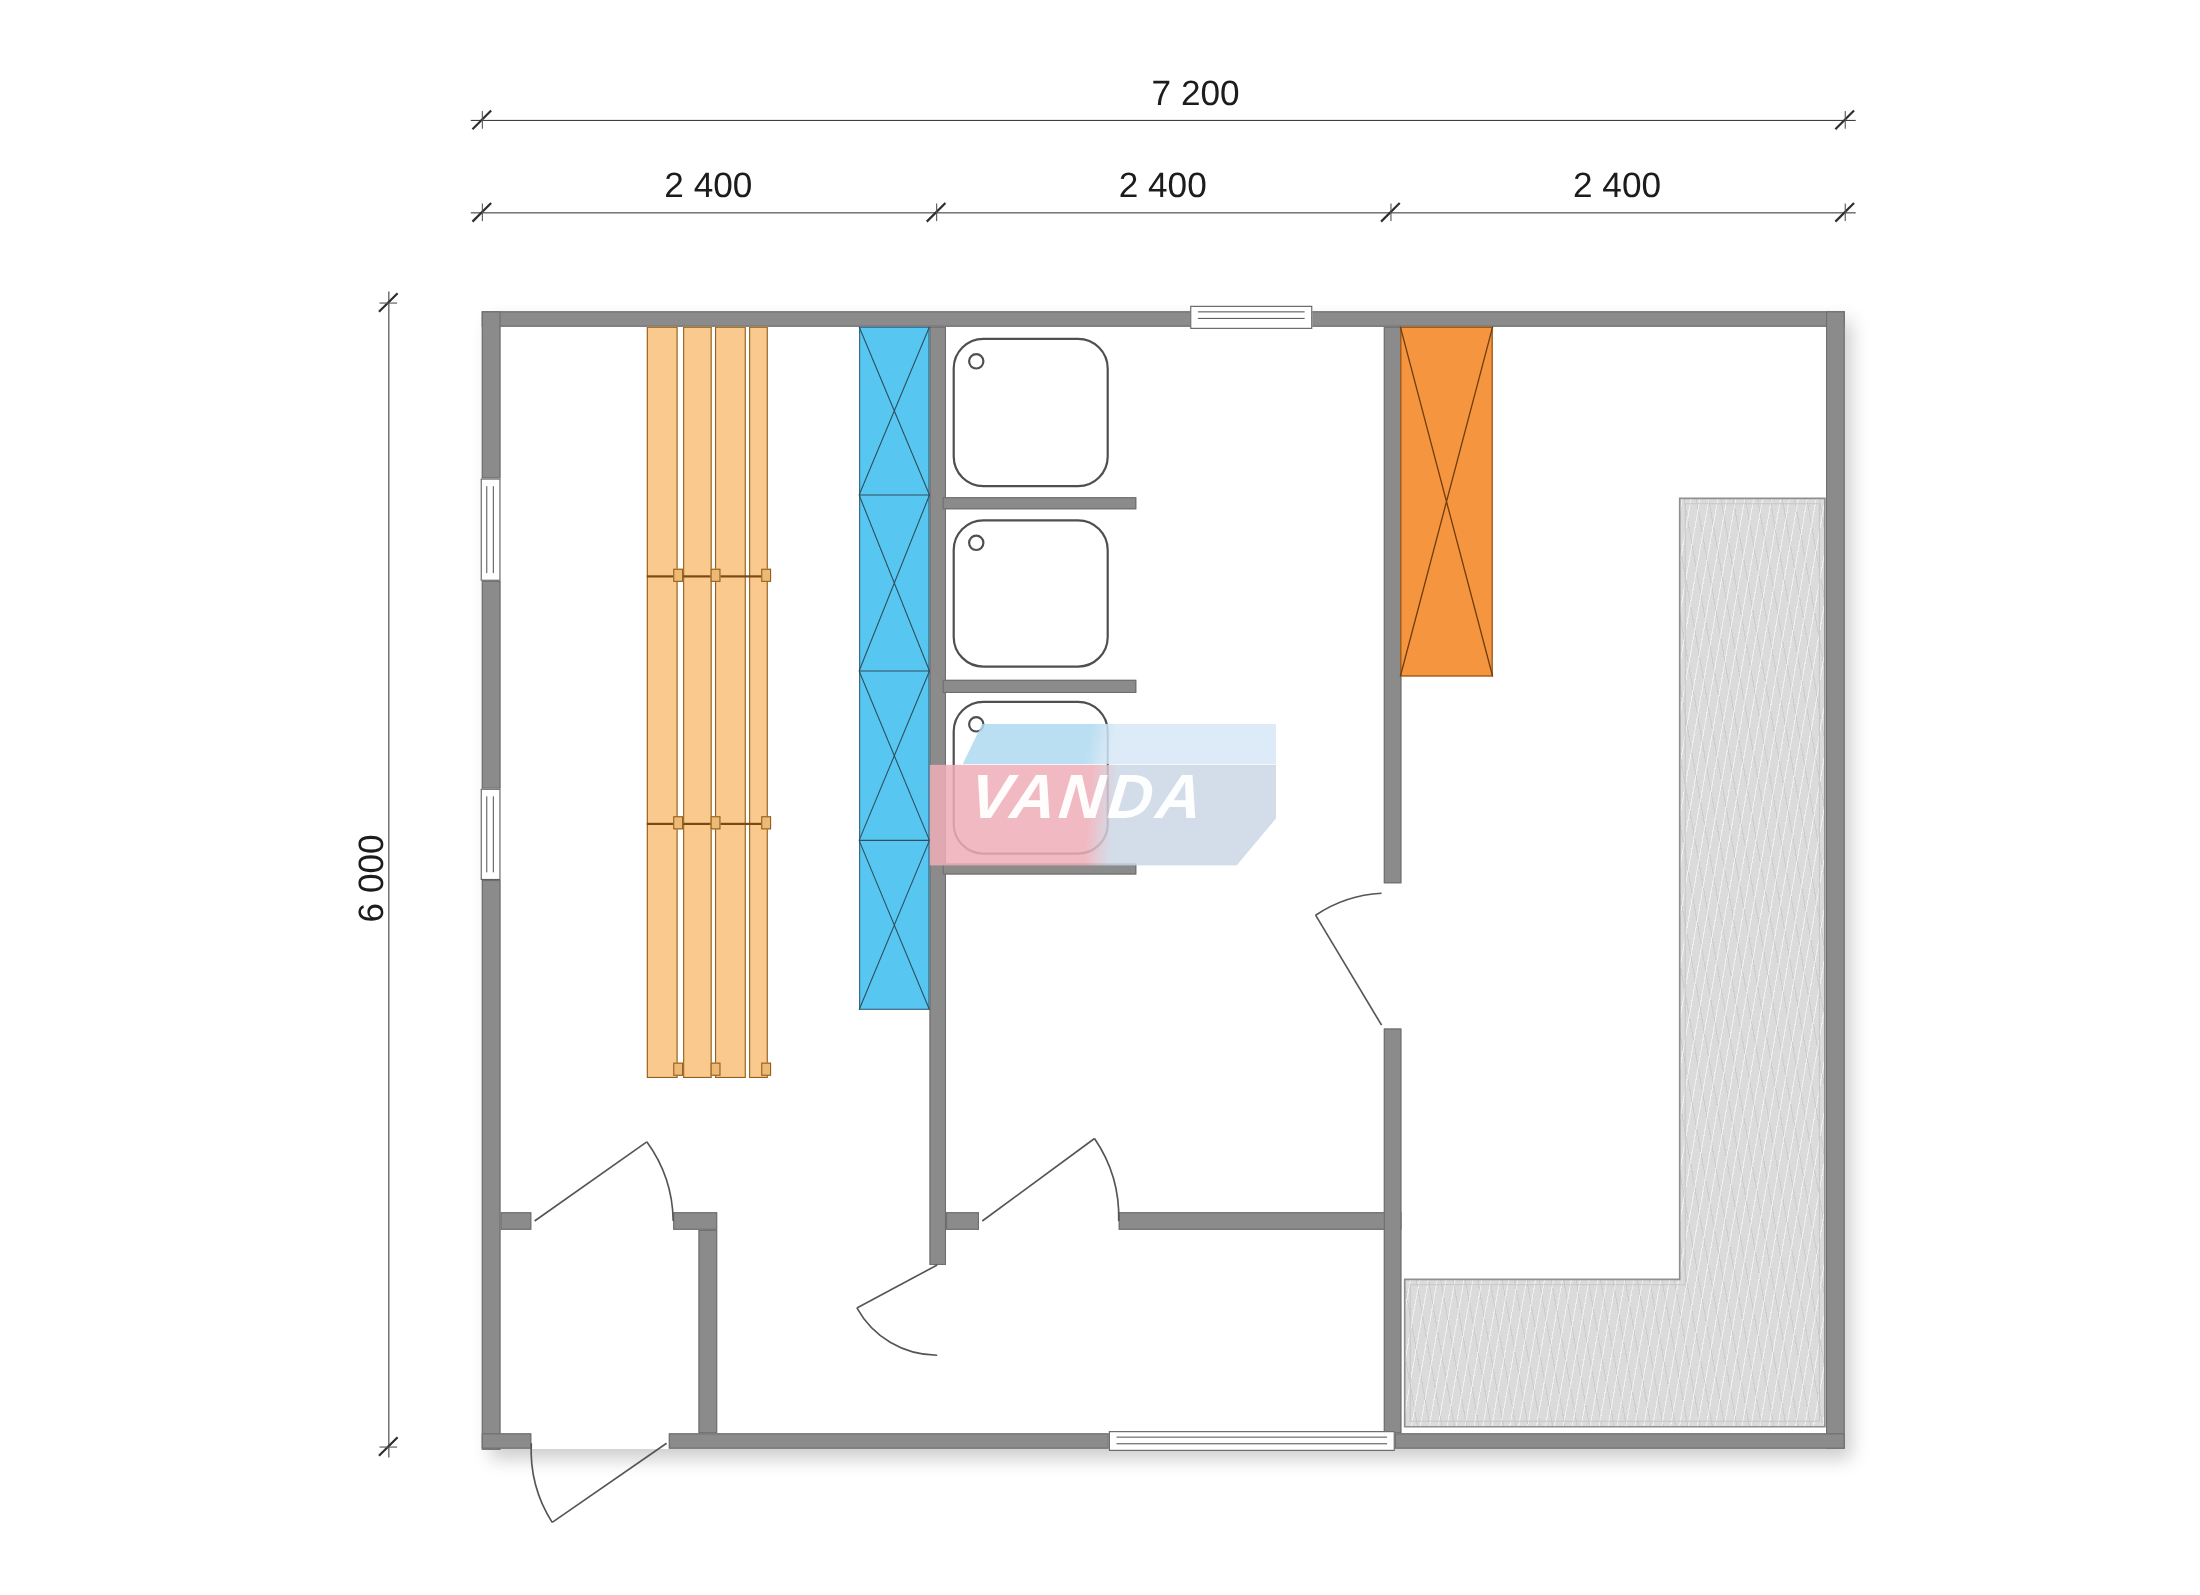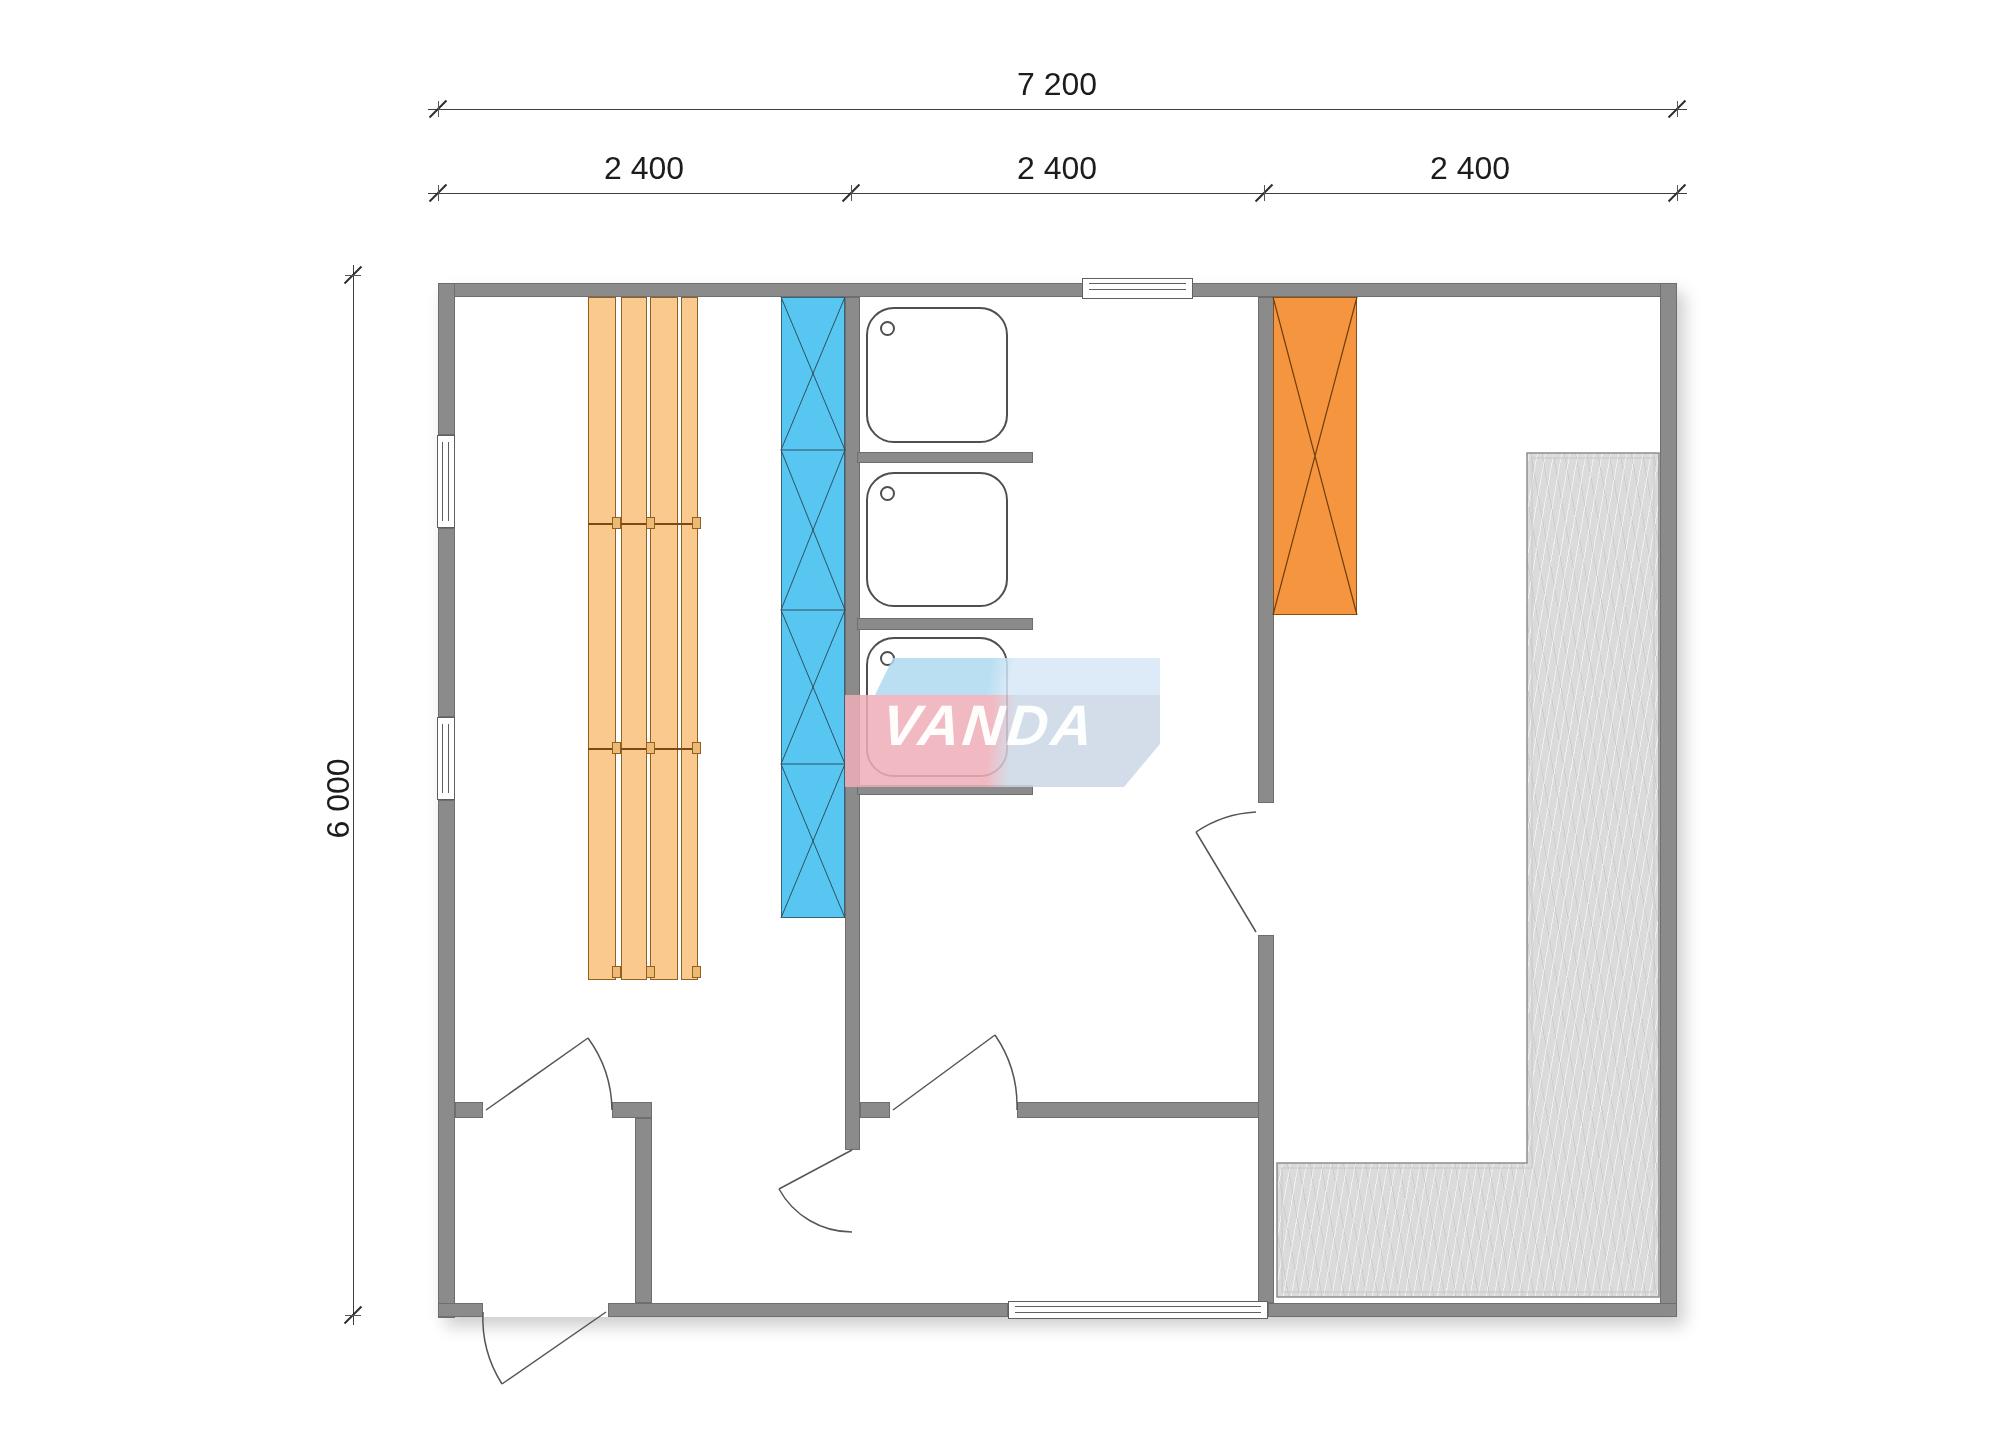--- a/index.html
+++ b/index.html
@@ -29,21 +29,21 @@
   .deck{position:absolute;z-index:2;
     background-color:var(--deck_gray);
     background-image:
       repeating-linear-gradient(100deg, rgba(255,255,255,0.55) 0 1px, rgba(255,255,255,0) 1px 8px),
       repeating-linear-gradient(80deg, rgba(150,150,150,0.20) 0 1px, rgba(150,150,150,0) 1px 11px);}
 </style>
 </head>
 <body>
 
 <div>
-  <div class="dimtext" style="left:957px;top:66px;width:200px;">7 200</div>
+  <div class="dimtext" style="left:927px;top:66px;width:200px;text-align:right;">7 200</div>
   <div class="dimline" style="left:428px;top:109px;width:1259px;height:1px;"></div>
   <div class="tick" style="left:426px;top:108px;"></div>
   <div class="tick" style="left:1665px;top:108px;"></div>
   <div class="wit-v" style="left:438px;top:101px;"></div>
   <div class="wit-v" style="left:1677px;top:101px;"></div>
 </div>
 
 <div>
   <div class="dimtext" style="left:544px;top:150px;width:200px;">2 400</div>
   <div class="dimtext" style="left:957px;top:150px;width:200px;">2 400</div>

